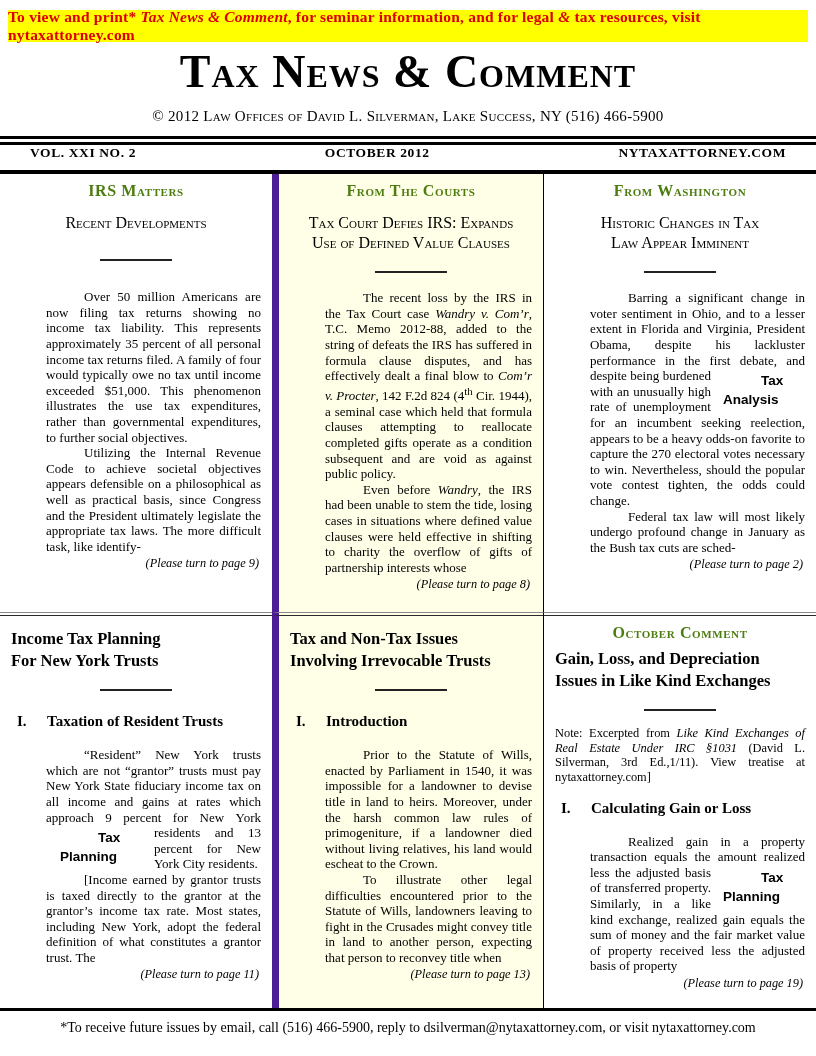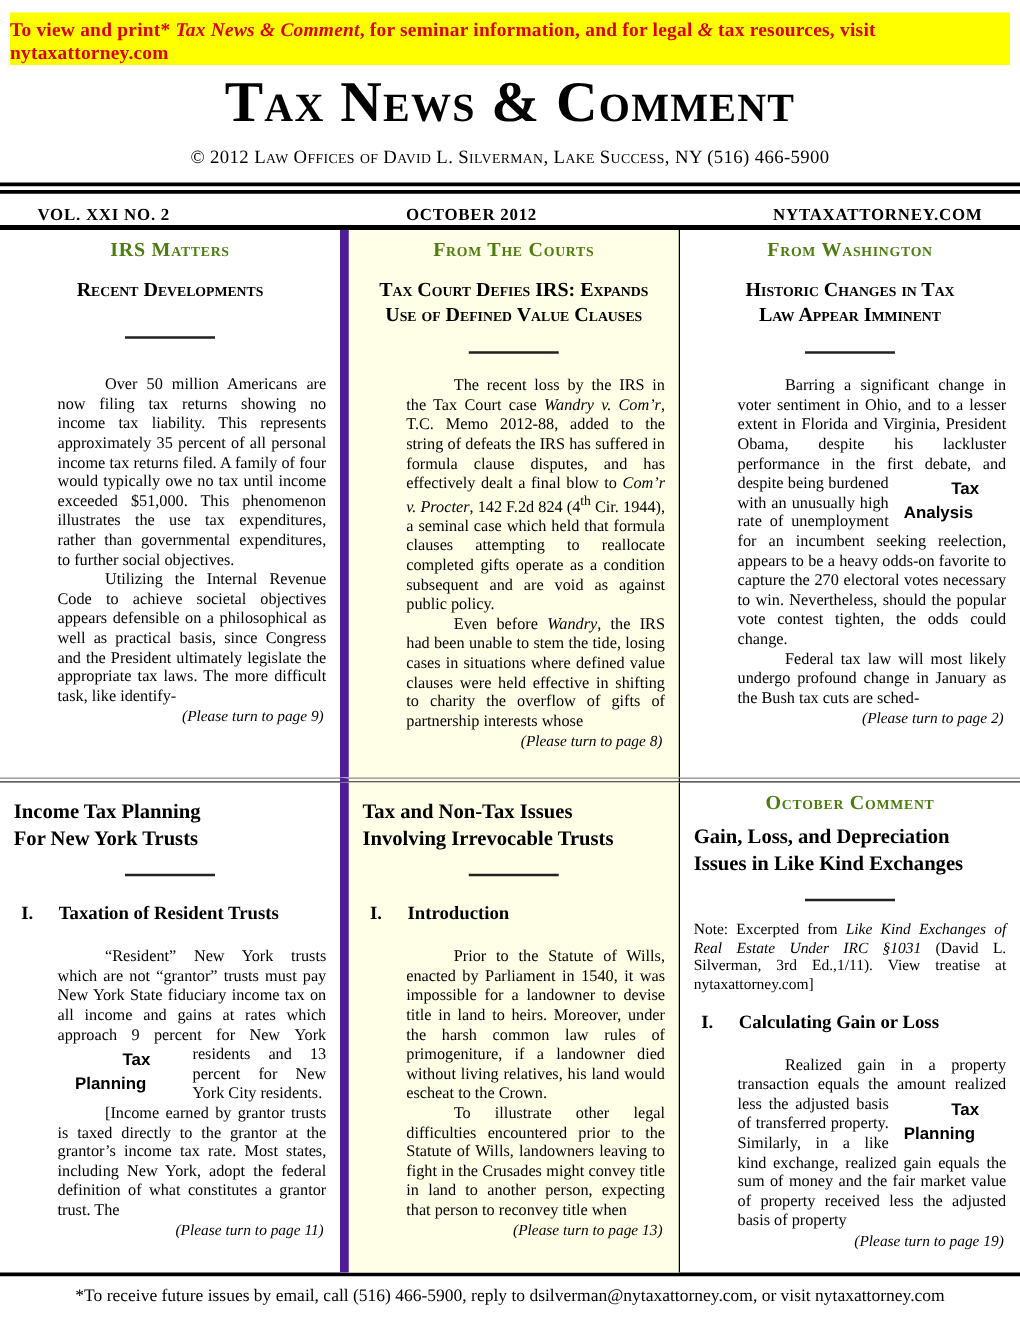--- a/index.html
+++ b/index.html
@@ -4,51 +4,51 @@
 <style>
   * { margin:0; padding:0; box-sizing:border-box; }
   html,body { width:816px; height:1056px; }
   body {
     background:#ffffff; color:#000;
     font-family:"Liberation Serif", serif;
     overflow:hidden;
   }
   
   .banner {
-    margin:10px 8px 0; background:#FFFF00; height:42px;
-    display:flex; align-items:flex-end; justify-content:center;
+    margin:10px 8px 0; background:#FFFF00; height:32px;
+    display:flex; align-items:center; justify-content:center;
   }
   .banner-text { color:#DC0000; font-weight:bold; font-size:15.5px; letter-spacing:.2px; }
   .masthead-title {
     text-align:center; font-variant:small-caps; font-weight:bold;
     font-size:46px; margin-top:6px; letter-spacing:1px; line-height:1.05;
   }
   .copyright {
     text-align:center; font-variant:small-caps; font-weight:normal;
     font-size:15px; margin-top:12px; letter-spacing:.3px;
   }
   .rule-double { margin-top:11px; height:9px; border-top:3px solid #000; border-bottom:3px solid #000; }
   .volbar {
-    display:flex; justify-content:space-between; align-items:flex-end;
+    display:flex; justify-content:space-between; align-items:flex-start;
     height:25px; padding:0 30px; font-weight:bold; font-size:13.5px; letter-spacing:.6px;
   }
   .rule-thick { height:4px; background:#000; }
   
   .grid { display:grid; grid-template-columns:272px 272px 272px; grid-template-rows:438px 4px 392px; }
   .cell { padding:6px 11px 0; overflow:hidden; }
   .cream { background:#FFFFE8; }
   .vline { border-left:7px solid #4c1d95; border-right:1px solid #000; }
   .sep { border-top:1px solid #8a8a8a; border-bottom:1px solid #2a2a2a; }
   
   .kicker {
     color:#4d7c0f; font-weight:bold; font-variant:small-caps; text-align:center;
     font-size:16px; letter-spacing:.6px; margin-top:2px;
   }
   .headline-sc {
-    font-variant:small-caps; font-weight:bold; text-align:center;
+    font-variant:small-caps; font-weight:normal; text-align:center;
     font-size:16px; line-height:1.25; margin-top:13px;
   }
   .headline-b { font-weight:bold; text-align:left; font-size:16.5px; line-height:1.3; margin-top:6px; }
   .hrule { width:72px; border-top:2px solid #222; margin:26px auto 0; }
   .hrule.tight { margin-top:18px; }
   .body-block { margin-top:28px;margin-left:35px; }
   .body-block.late { margin-top:17px; }
   p.body-par { font-size:13px; line-height:15.6px; text-align:justify; text-indent:38px; }
   .note-par { font-size:12.4px; line-height:14.6px; text-align:justify; margin-top:15px; }
   .sec-head { font-weight:bold; font-size:15px; margin:22px 0 0 6px; }

